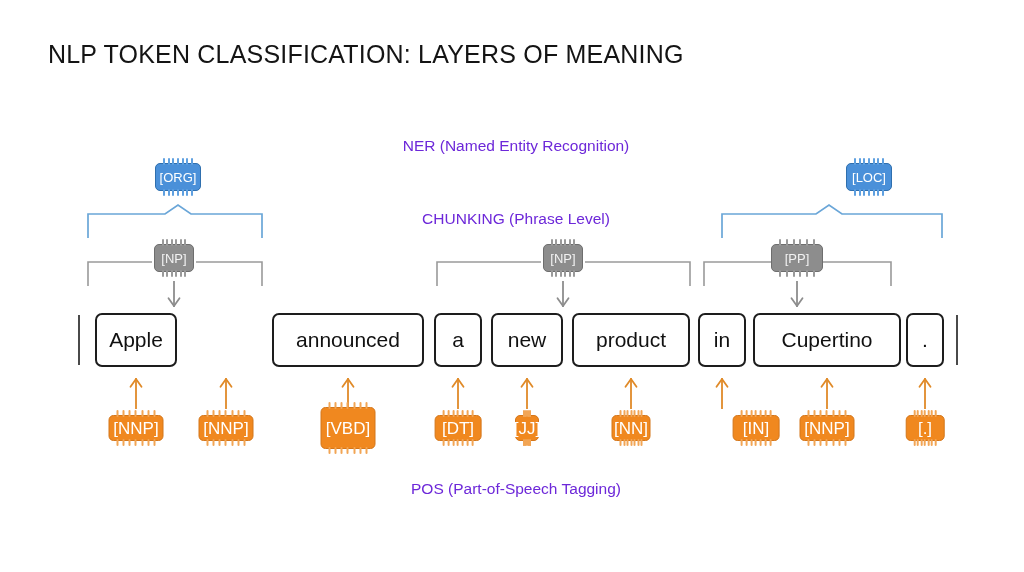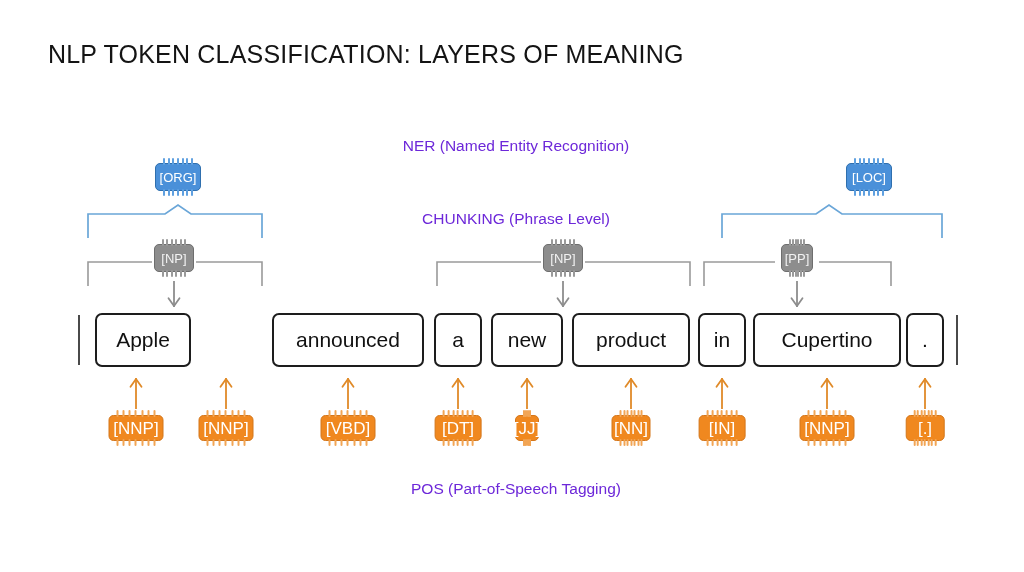--- a/index.html
+++ b/index.html
@@ -273,21 +273,21 @@
             <i></i>
             <i></i>
             <i></i>
             <i></i>
             <i></i>
             <i></i>
           </div>
         </div>
       </div>
       <div class="chip gray" style="left: 797px; top: 258px;">
-        <div class="chip-body" style="width: 32px; height: 28px;">
+        <div class="chip-body" style="width: 52px; height: 28px;">
           <div class="pins top">
             <i></i>
             <i></i>
             <i></i>
             <i></i>
             <i></i>
             <i></i>
           </div>
           <span>[PP]</span>
           <div class="pins bottom">
@@ -298,21 +298,21 @@
             <i></i>
             <i></i>
           </div>
         </div>
       </div>
     </div>
 
   <div id="token-row">
     <div class="sent-bar" style="left:78px"></div>
     <div class="sent-bar" style="left:956px"></div>
-  <div class="token" style="left: 95px; width: 96px;">
+  <div class="token" style="left: 95px; width: 82px;">
         <span>Apple</span>
       </div>
       <div class="token" style="left: 272px; width: 152px;">
         <span>announced</span>
       </div>
       <div class="token" style="left: 434px; width: 48px;">
         <span>a</span>
       </div>
       <div class="token" style="left: 491px; width: 72px;">
         <span>new</span>
@@ -372,21 +372,21 @@
             <i></i>
             <i></i>
             <i></i>
             <i></i>
             <i></i>
             <i></i>
           </div>
         </div>
       </div>
       <div class="chip orange" style="left: 348px; top: 428px;">
-        <div class="chip-body" style="width: 55px; height: 26px;">
+        <div class="chip-body" style="width: 55px; height: 42px;">
           <div class="pins top">
             <i></i>
             <i></i>
             <i></i>
             <i></i>
             <i></i>
             <i></i>
             <i></i>
           </div>
           <span>[VBD]</span>
@@ -463,21 +463,21 @@
             <i></i>
             <i></i>
             <i></i>
             <i></i>
             <i></i>
             <i></i>
             <i></i>
           </div>
         </div>
       </div>
-      <div class="chip orange" style="left: 722px; top: 428px;">
+      <div class="chip orange" style="left: 756px; top: 428px;">
         <div class="chip-body" style="width: 46.8px; height: 26px;">
           <div class="pins top">
             <i></i>
             <i></i>
             <i></i>
             <i></i>
             <i></i>
             <i></i>
             <i></i>
           </div>

